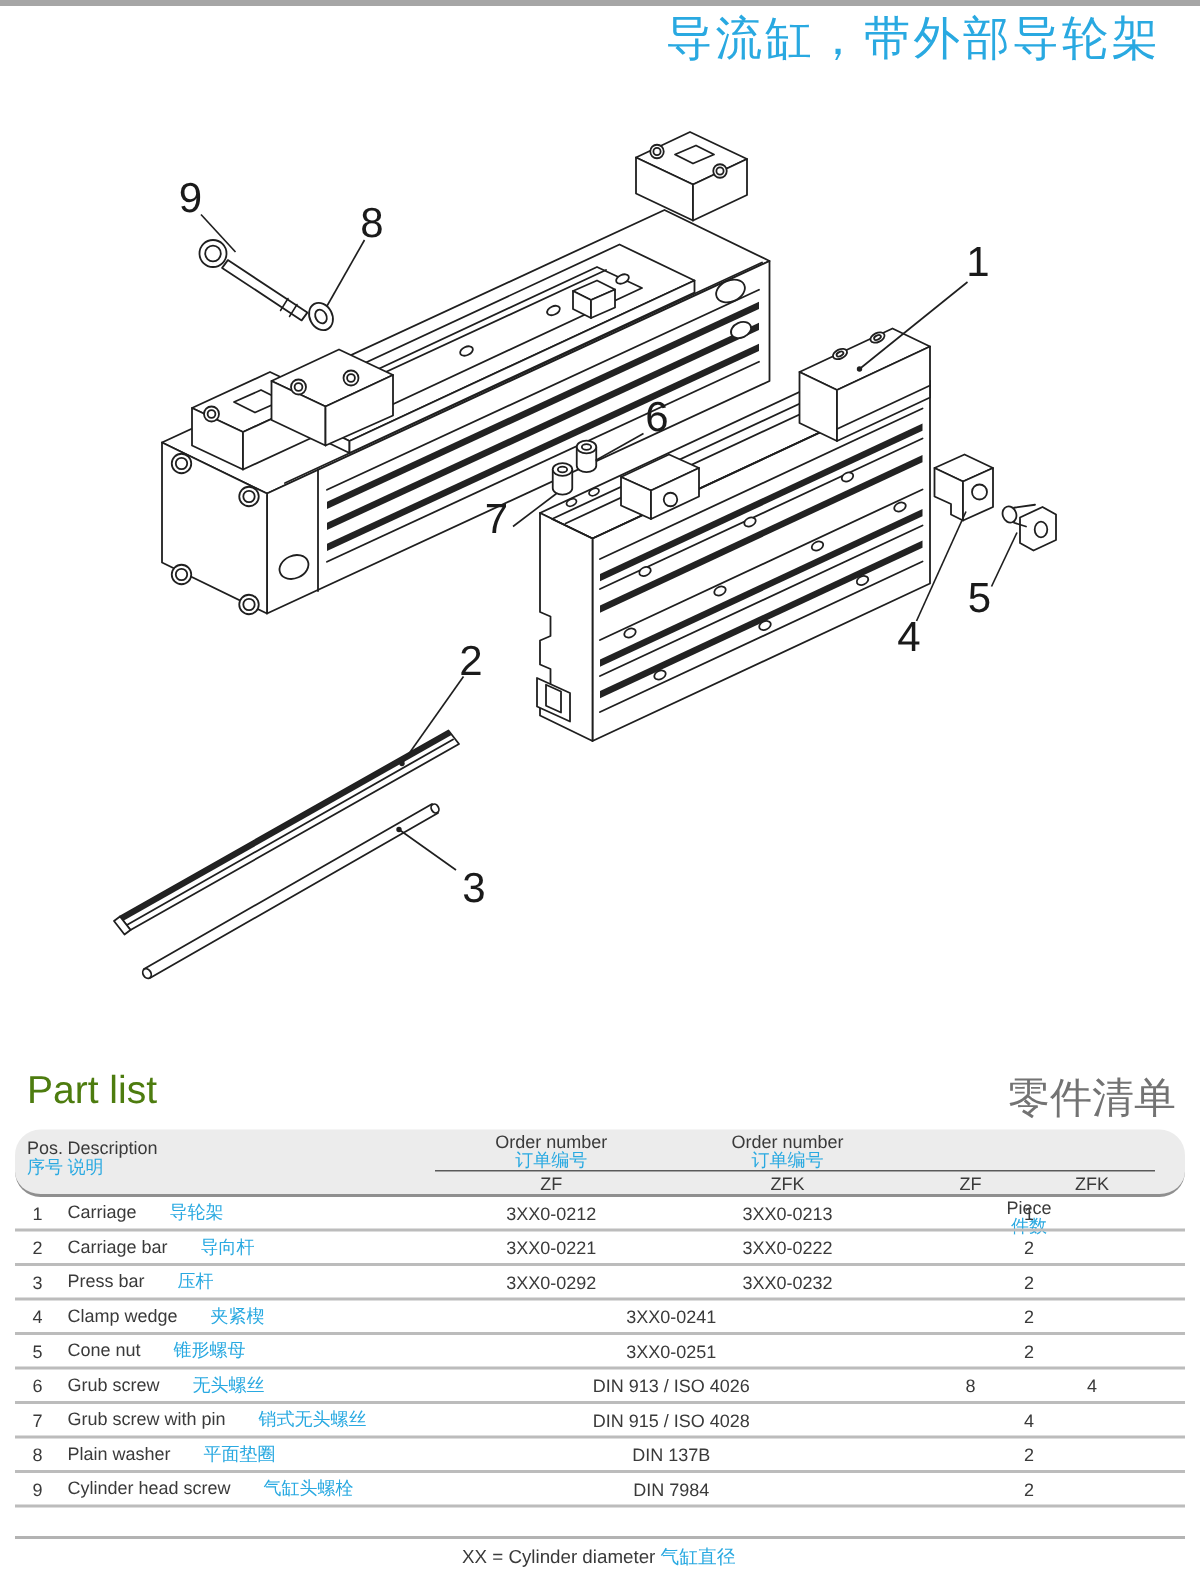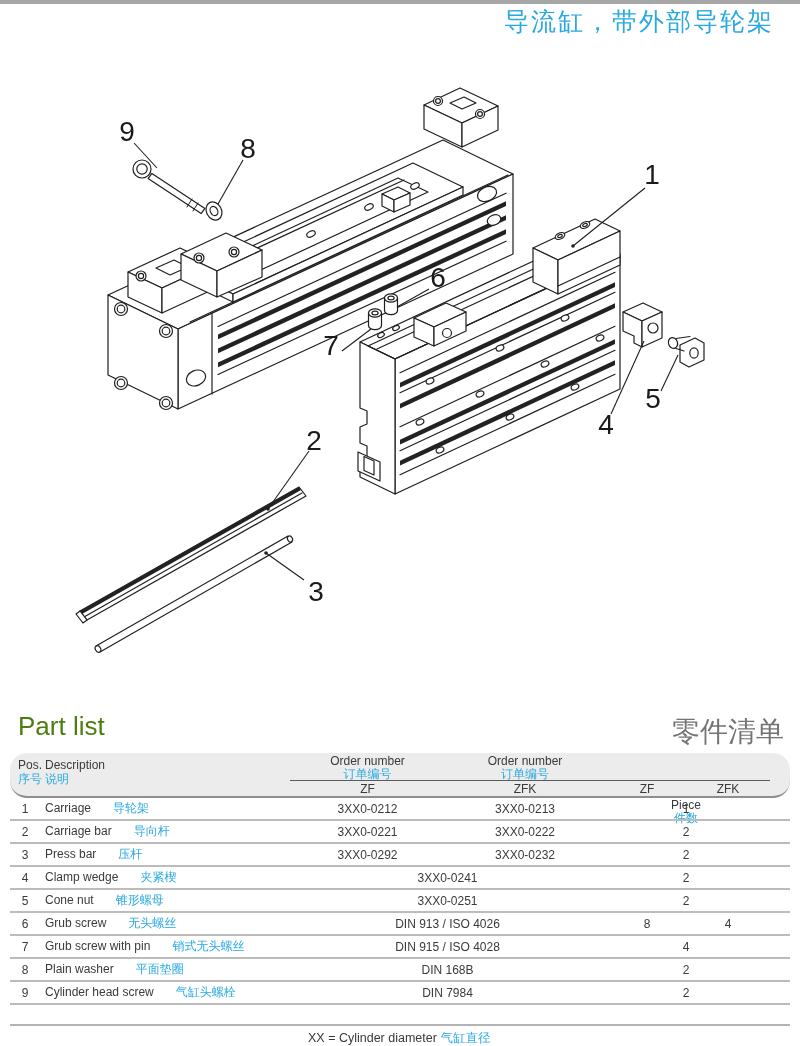--- a/index.html
+++ b/index.html
@@ -1,25 +1,25 @@
 <!DOCTYPE html>
 <html><head>
 <meta charset="utf-8">
 <style>
   html,body{margin:0;padding:0;background:#fff;}
   .page{position:relative;width:800px;height:1046px;background:#fff;overflow:hidden;
         font-family:"Liberation Sans",sans-serif;color:#3a3a3a;}
   .topbar{position:absolute;top:0;left:0;width:800px;height:4px;background:#a6a6a6;}
-  .doc-title{position:absolute;top:5px;right:26px;font-size:25px;letter-spacing:2px;
+  .doc-title{position:absolute;top:5px;right:26px;font-size:31px;letter-spacing:2px;
              color:#29a9e1;font-family:"DejaVu Sans",sans-serif;}
   .diagram-svg{position:absolute;top:0;left:0;}
   .pl-head-en{position:absolute;left:18px;top:711px;font-size:26px;color:#4d7c0f;font-weight:400;}
   .pl-head-zh{position:absolute;right:16px;top:713px;font-size:28px;color:#737373;
               font-family:"DejaVu Sans",sans-serif;}
-  .zh{color:#29a9e1;font-family:Liberation Sans, sans-serif;}
+  .zh{color:#29a9e1;font-family:Liberation Mono, monospace;}
   .thead{position:absolute;left:10px;top:753px;width:780px;height:45px;background:#ececec;
          border-bottom:2px solid #8f8f8f;box-sizing:border-box;font-size:12px;border-radius:17px;}
   .thead .abs{position:absolute;line-height:13px;}
   .h-pos{left:8px;top:6px;}
   .h-pos-zh{left:8px;top:20px;}
   .h-desc{left:35px;top:6px;}
   .h-desc-zh{left:35px;top:20px;}
   .h-col{text-align:center;top:2px;}
   .h-order1{left:280px;width:155px;}
   .h-order2{left:435px;width:160px;}
@@ -314,21 +314,21 @@
     </div>
     <div class="row">
       <div class="cell pos">7</div>
       <div class="cell desc"><span>Grub screw with pin</span><span class="zh">销式无头螺丝</span></div>
       <div class="cell g34">DIN 915 / ISO 4028</div>
       <div class="cell g56">4</div>
     </div>
     <div class="row">
       <div class="cell pos">8</div>
       <div class="cell desc"><span>Plain washer</span><span class="zh">平面垫圈</span></div>
-      <div class="cell g34">DIN 168B</div>
+      <div class="cell g34">DIN 137B</div>
       <div class="cell g56">2</div>
     </div>
     <div class="row">
       <div class="cell pos">9</div>
       <div class="cell desc"><span>Cylinder head screw</span><span class="zh">气缸头螺栓</span></div>
       <div class="cell g34">DIN 7984</div>
       <div class="cell g56">2</div>
     </div>
     <div class="row-empty"></div>
   </div>

